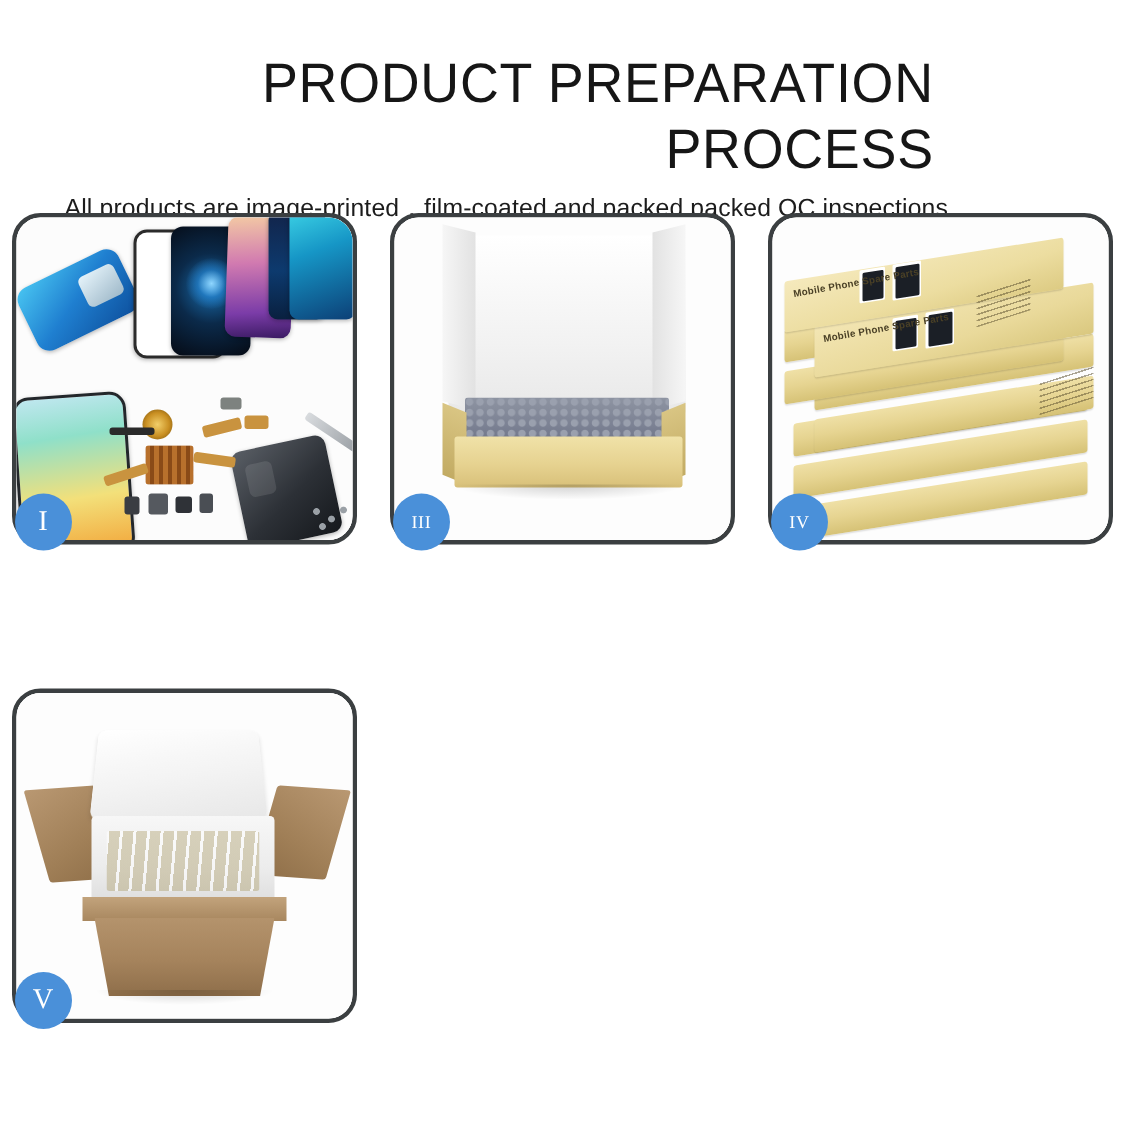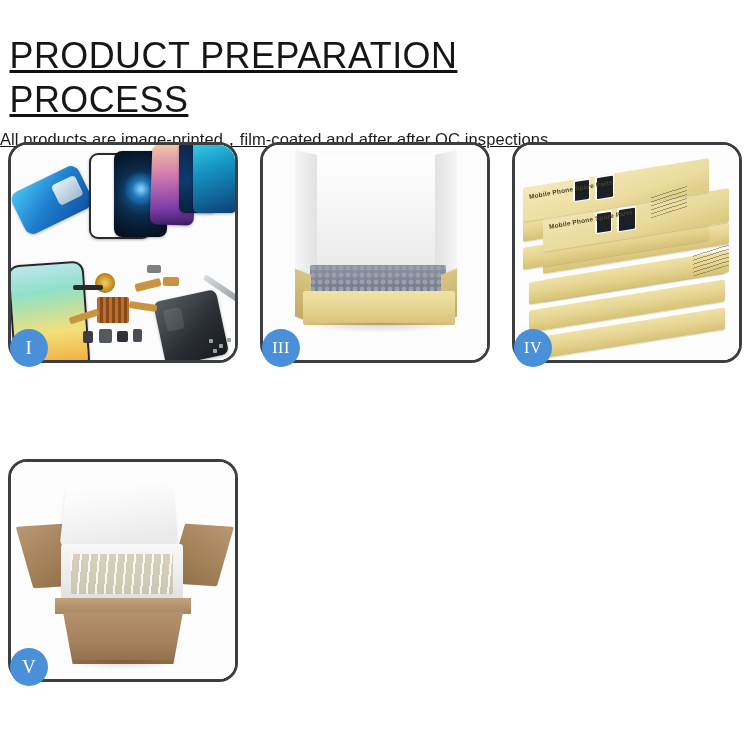--- a/index.html
+++ b/index.html
@@ -19,22 +19,21 @@
     width: 750px;
     height: 750px;
     background: #ffffff;
   }
 
   
   .header {
     position: absolute;
     top: 0; left: 0;
     width: 632px;
-    text-align: left;
-    text-decoration: underline;
+    text-align: right;
   }
   .title {
     margin: 0;
     padding-top: 34px;
     font-size: 37px;
     font-weight: 400;
     letter-spacing: 0.5px;
     line-height: 44px;
     color: #161616;
     font-family: "Liberation Sans Narrow", "Liberation Sans", sans-serif;
@@ -90,21 +89,21 @@
     background: #4a90d9;
     color: #ffffff;
     font-family: "Liberation Serif", serif;
     font-size: 19px;
     line-height: 38px;
     text-align: center;
     letter-spacing: 0.5px;
     z-index: 6;
     transform: translateX(-2px);
   }
-  .badge.wide { font-size: 16px; }
+  .badge.wide { font-size: 12px; }
 
   
   .scene-parts { position:absolute; inset:0; background:#fcfcfc; }
   .ph {
     position: absolute;
     border-radius: 7px;
     box-shadow: 0 1px 3px rgba(0,0,0,.28);
   }
   .ph-blue-tilt {
     left: 4px; top: 32px; width: 74px; height: 46px;
@@ -443,21 +442,21 @@
     background: radial-gradient(ellipse at 50% 0, rgba(0,0,0,.14), rgba(0,0,0,0) 72%);
   }
 </style>
 </head>
 <body>
 
 <div class="page">
 
   <div class="header">
     <h1 class="title">PRODUCT PREPARATION PROCESS</h1>
-    <p class="subtitle">All products are image-printed，film-coated and after after QC inspections</p>
+    <p class="subtitle">All products are image-printed，film-coated and packed packed QC inspections</p>
   </div>
 
   <div class="grid">
 
     <div class="panel">
       <div class="panel-clip">
         <div class="scene-parts">
           <div class="ph ph-blue-tilt"></div>
           <div class="ph ph-white-front"></div>
           <div class="ph ph-dark-screen"></div>

